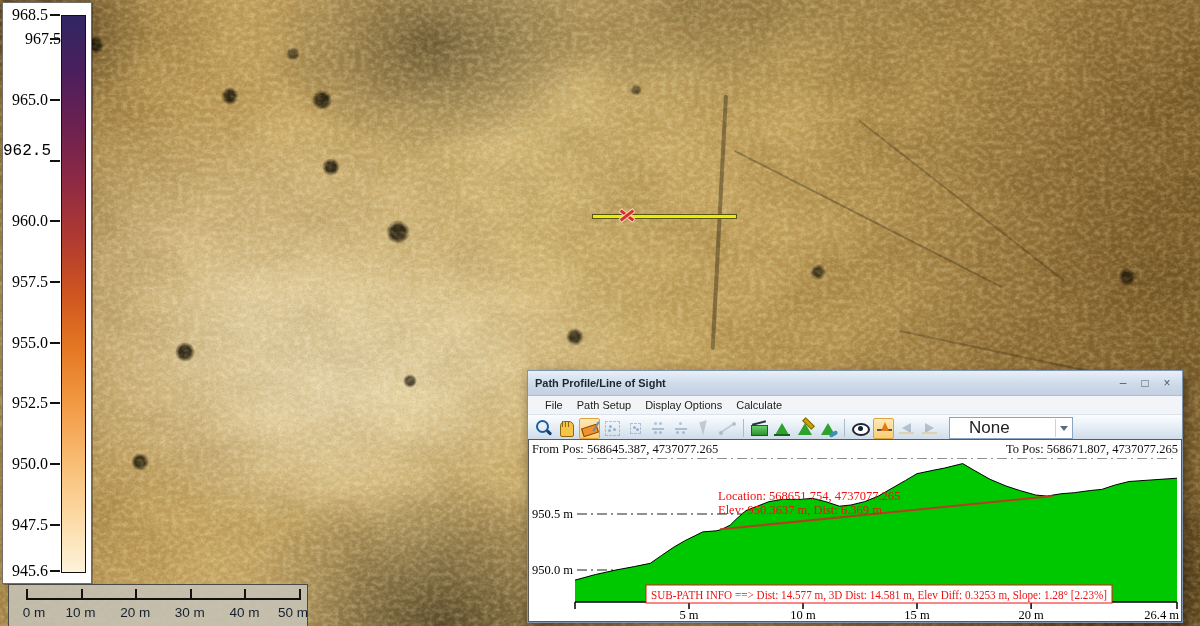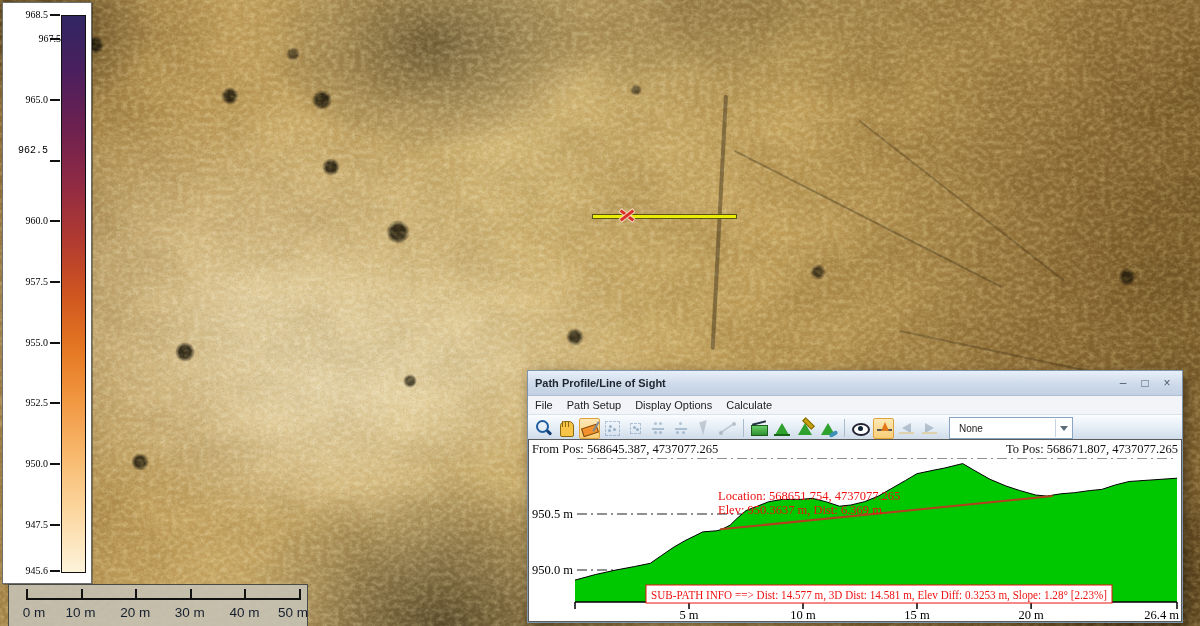--- a/index.html
+++ b/index.html
@@ -40,21 +40,21 @@
   #noise-light{mix-blend-mode:soft-light;opacity:.95;}
   #noise-grain{mix-blend-mode:multiply;opacity:.28;}
   .crack{position:absolute;background:rgba(40,30,12,.4);transform-origin:left top;pointer-events:none;}
 
   
   #colorbar-panel{position:absolute;left:2px;top:2px;width:88px;height:580px;
     background:#fff;border:1px solid #6e6e6e;box-shadow:1px 1px 0 rgba(0,0,0,.3);}
   #colorbar-bar{position:absolute;left:58px;top:12px;width:23px;height:556px;
     border:1px solid #111;}
   .cb-label{position:absolute;left:0;width:45px;text-align:right;
-    font-family:"Liberation Serif",serif;font-size:10px;color:#000;line-height:14px;}
+    font-family:"Liberation Serif",serif;font-size:16px;color:#000;line-height:14px;}
   .cb-tick{position:absolute;left:47px;width:10px;height:2px;background:#111;}
 
   
   #map-scalebar{position:absolute;left:8px;top:584px;width:298px;height:41px;
     background:rgba(197,193,181,.88);border:1px solid #4a4a44;}
   #sb-line{position:absolute;left:17px;top:13px;width:273px;height:2px;background:#111;}
   .sb-tick{position:absolute;top:4px;width:2px;height:11px;background:#111;}
   .sb-label{position:absolute;top:20px;transform:translateX(-50%);
     font-family:Liberation Sans, sans-serif;font-size:13.5px;color:#15202e;white-space:nowrap;}
 
@@ -69,21 +69,21 @@
   
   #pp-window{position:absolute;left:527px;top:370px;width:654px;height:251px;
     border:1px solid #7f93ab;background:#be185d;
     box-shadow:3px 5px 12px rgba(25,18,5,.55);}
   #pp-titlebar{height:24px;display:flex;align-items:center;
     background:linear-gradient(#e7f0fa,#cdd9e8 60%,#c2d0e2);
     border-bottom:1px solid #aebfd2;padding:0 7px;}
   #pp-title{font-size:11px;font-weight:bold;color:#1c2633;flex:1;}
   .win-btn{width:16px;text-align:center;font-size:12px;color:#4f5b68;margin-left:6px;cursor:default;line-height:16px;}
   #pp-menubar{height:18px;display:flex;align-items:center;background:#f2f4f7;
-    border-bottom:1px solid #dbe2ea;padding-left:0;}
+    border-bottom:1px solid #dbe2ea;padding-left:10px;}
   .menu-item{font-size:11px;color:#222;padding:0 7px;line-height:18px;}
   #pp-toolbar{height:26px;display:flex;align-items:center;padding:0 4px;
     background:linear-gradient(#fbfdff,#e2ebf4 55%,#ccd9e8);border-bottom:1px solid #b5c6d8;}
 
   
   .tbi{position:relative;width:21px;height:21px;margin:0 1px;border-radius:2px;flex:none;box-sizing:border-box;}
   .tbi.sel{background:linear-gradient(#fee9b8,#f8cd76);border:1px solid #dfa23a;}
   .tbi.dis{opacity:.42;}
   .tbsep{width:1px;height:18px;background:#a9bccd;margin:0 4px;flex:none;}
   .tbi-zoom::before{content:"";position:absolute;left:3px;top:2px;width:9px;height:9px;border:2.5px solid #1d5c9e;border-radius:50%;}
@@ -111,21 +111,21 @@
   .tbi-eye::before{content:"";position:absolute;left:2px;top:5px;width:14px;height:9px;background:#fff;border:2px solid #223;border-radius:50%;}
   .tbi-eye::after{content:"";position:absolute;left:8px;top:8px;width:5px;height:5px;background:#123;border-radius:50%;}
   .tbi-prof::before{content:"";position:absolute;left:3px;top:10px;width:15px;height:2px;background:#555;}
   .tbi-prof::after{content:"";position:absolute;left:7px;top:3px;width:0;height:0;border-left:4px solid transparent;border-right:4px solid transparent;border-bottom:9px solid #e07818;}
   .tbi-prev::before{content:"";position:absolute;left:6px;top:5px;width:0;height:0;border-top:5px solid transparent;border-bottom:5px solid transparent;border-right:9px solid #6f8396;}
   .tbi-prev::after,.tbi-next::after{content:"";position:absolute;left:3px;top:14px;width:15px;height:2px;background:#e3b84f;}
   .tbi-next::before{content:"";position:absolute;left:6px;top:5px;width:0;height:0;border-top:5px solid transparent;border-bottom:5px solid transparent;border-left:9px solid #6f8396;}
 
   #pp-combo{display:flex;align-items:center;margin-left:8px;width:122px;height:20px;
     background:#fff;border:1px solid #8aa5c4;}
-  #pp-combo-value{flex:1;font-size:10px;color:#222;padding-left:9px;}
+  #pp-combo-value{flex:1;font-size:17px;color:#222;padding-left:19px;}
   #pp-combo-arrow{width:16px;height:18px;border-left:1px solid #c8d4e2;display:flex;align-items:center;justify-content:center;}
   #pp-combo-arrow::before{content:"";width:0;height:0;border-left:4px solid transparent;border-right:4px solid transparent;border-top:5px solid #5a6b7d;}
 
   #pp-content{position:absolute;left:0;top:68px;width:652px;height:181px;border:1px solid #5a5a5a;background:#fff;}
   #pp-posbar{height:18px;display:flex;justify-content:space-between;align-items:center;
     font-family:"Liberation Serif",serif;font-size:12.5px;color:#111;padding:0 3px;background:#fff;}
   #profile-svg{display:block;}
 </style>
 </head>
 <body>

